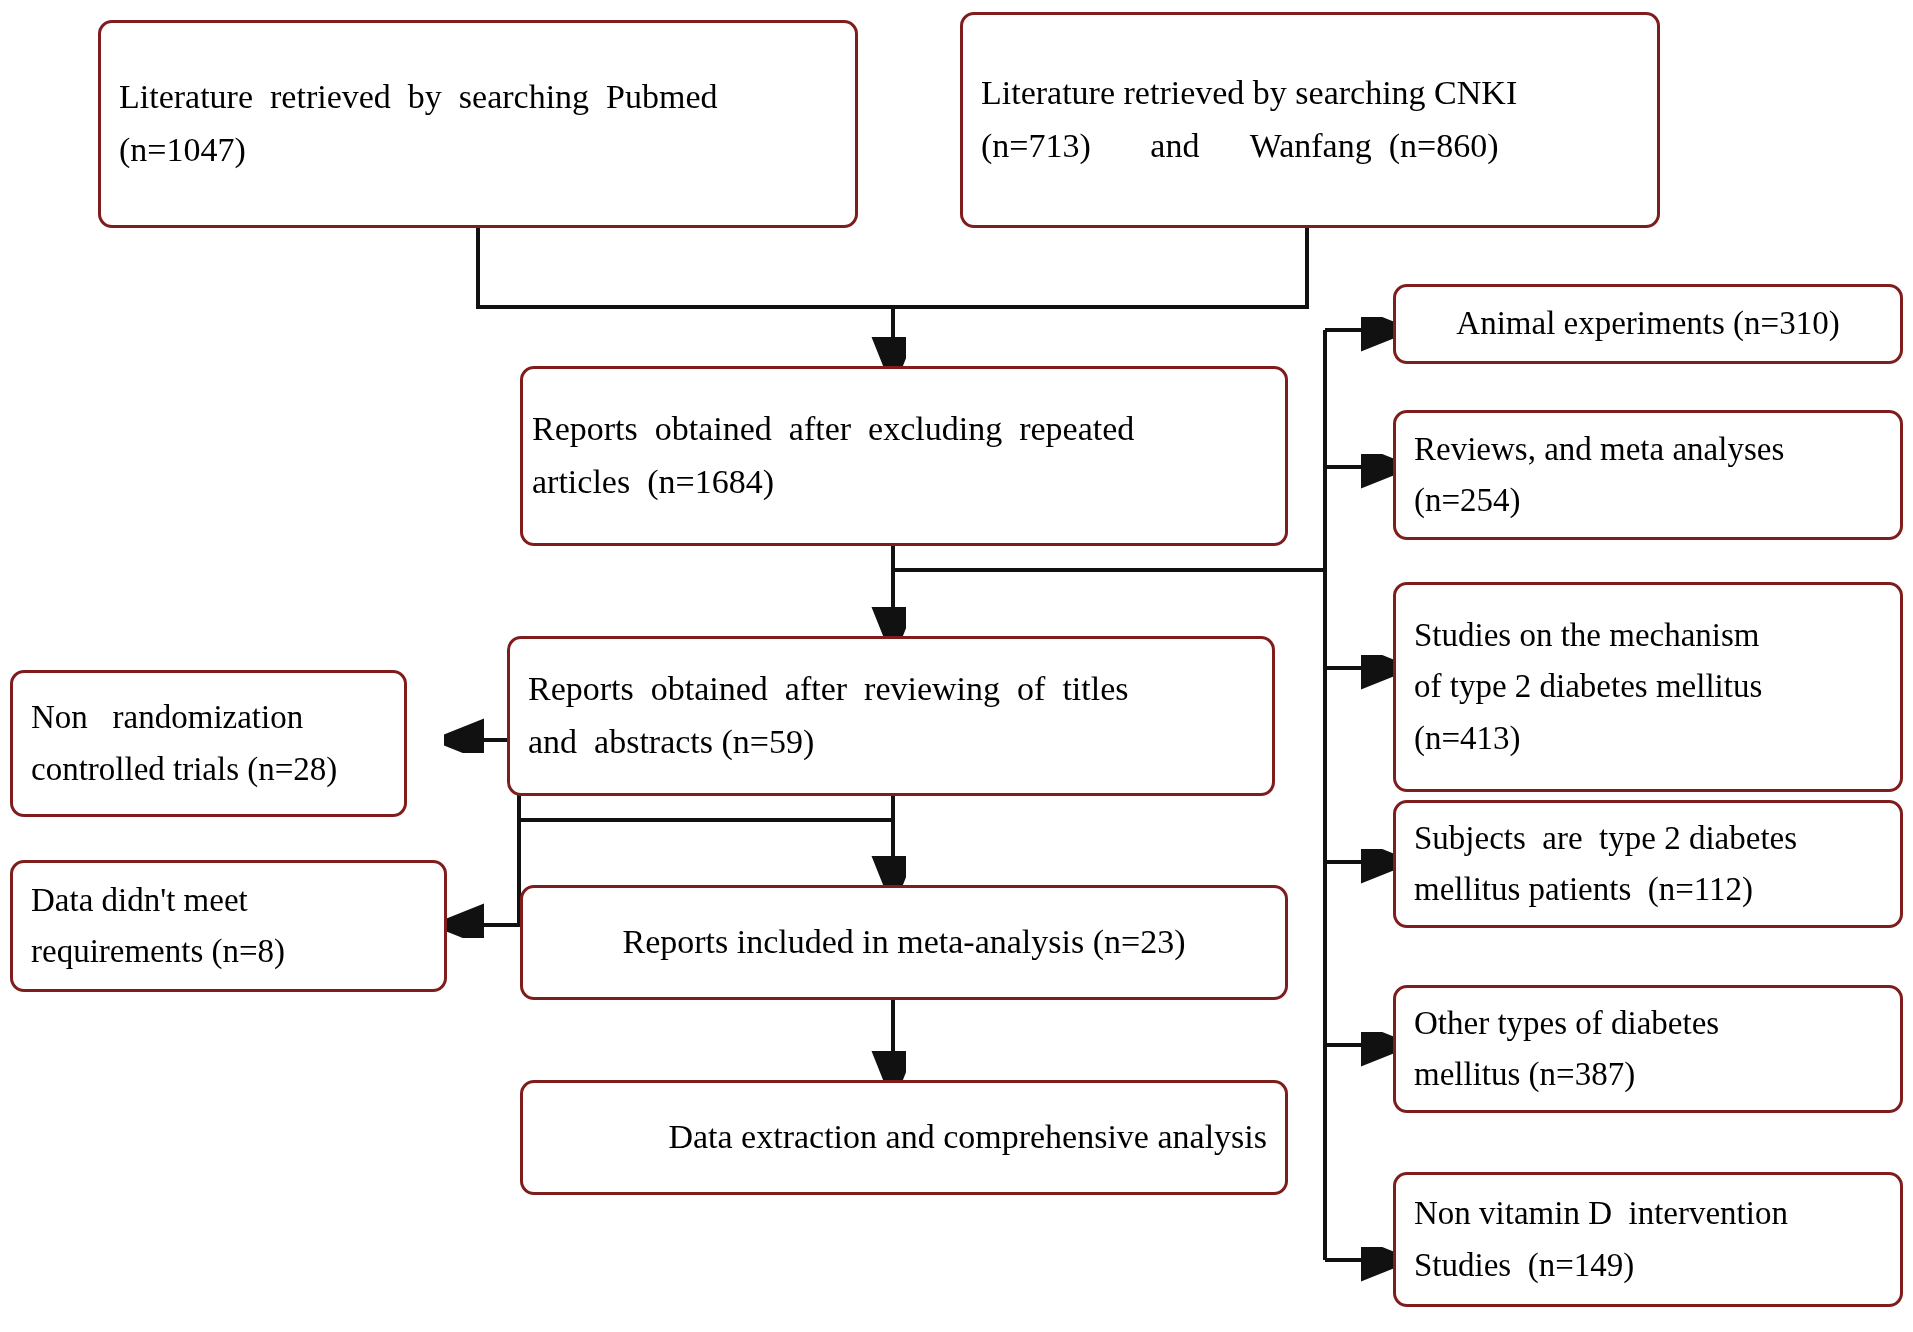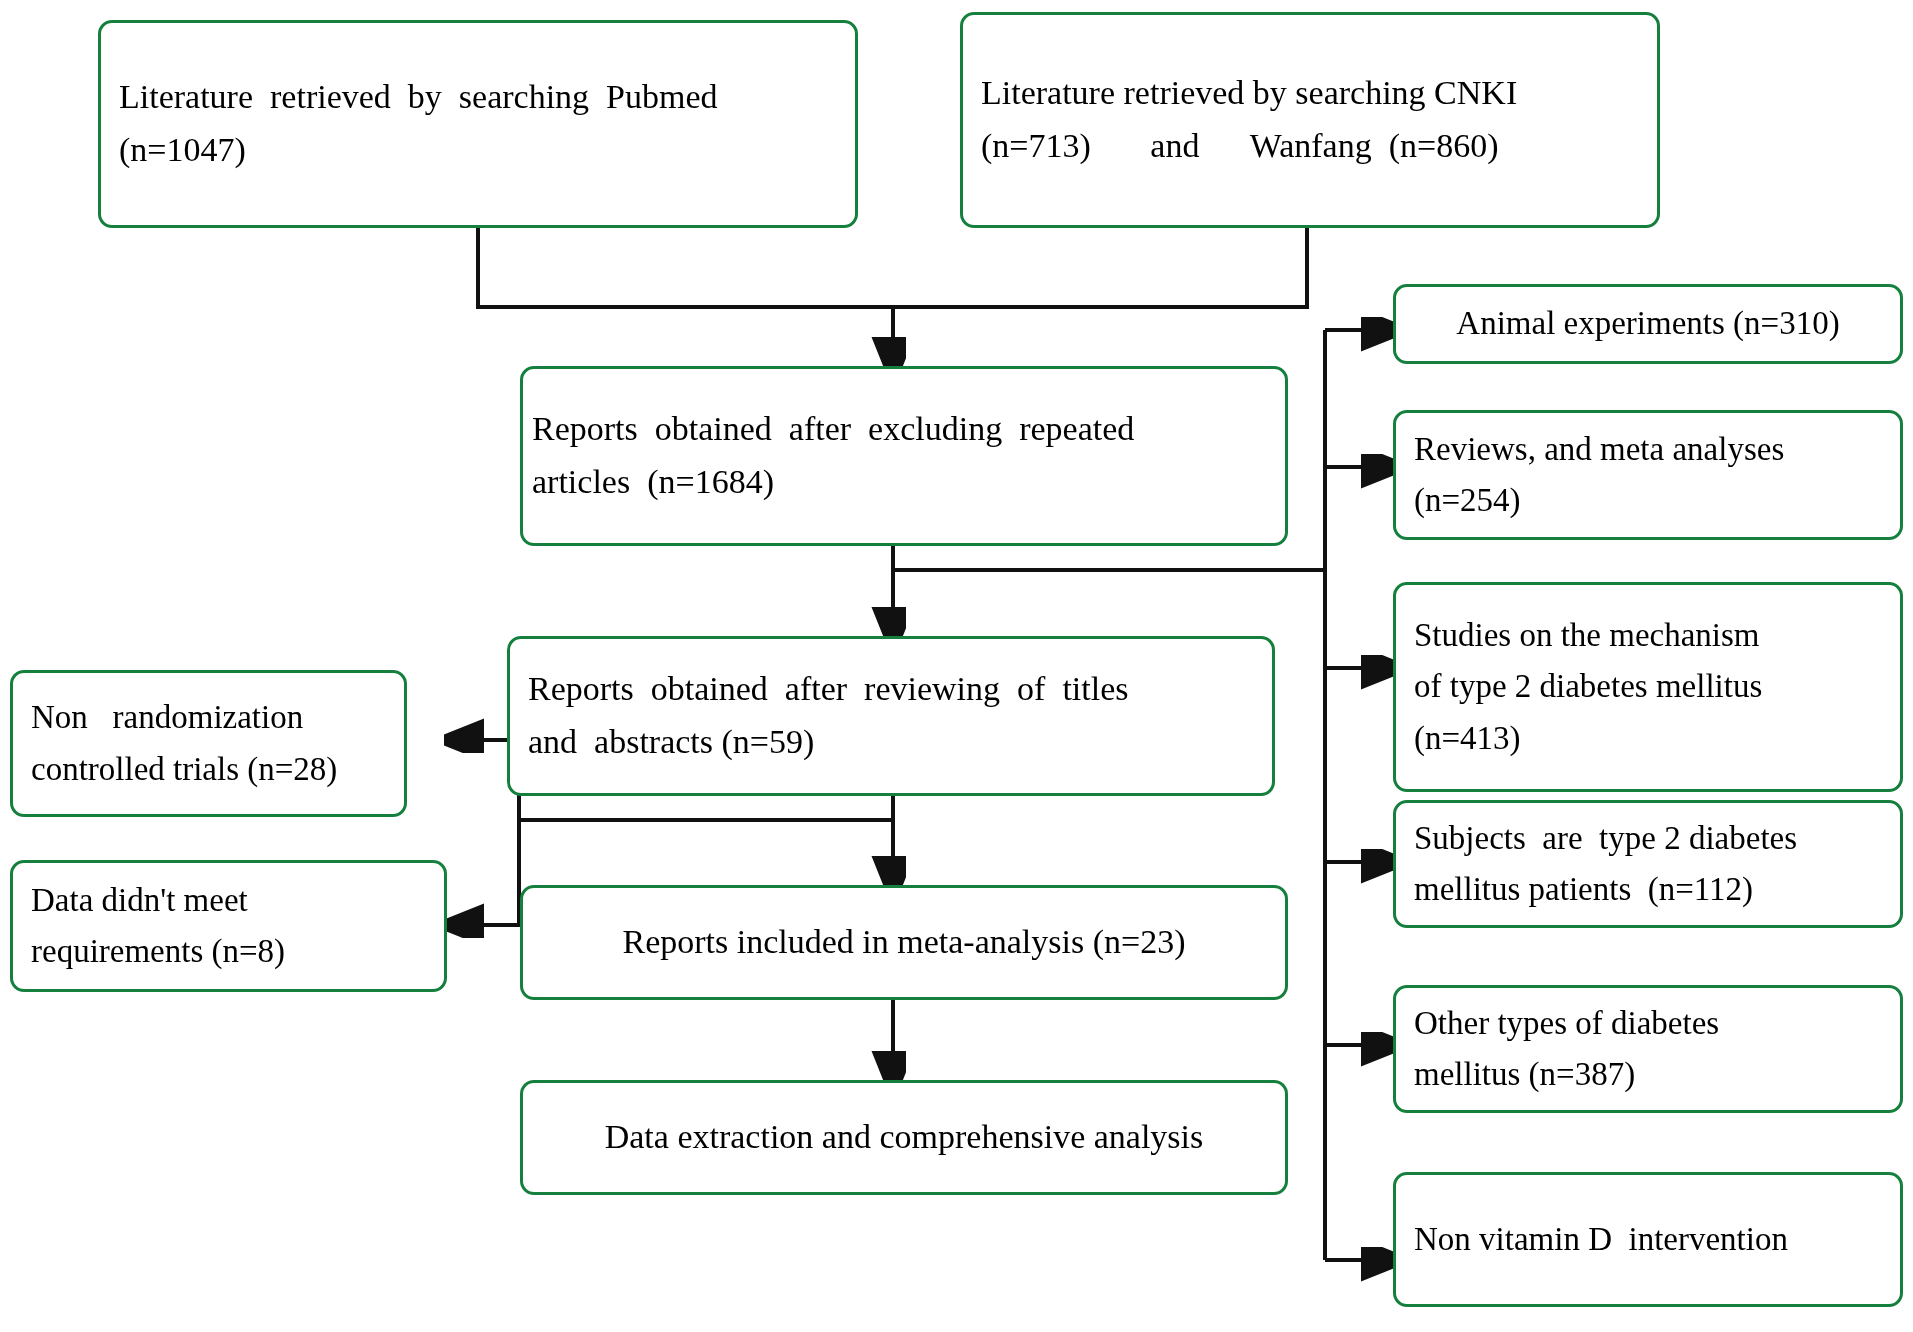--- a/index.html
+++ b/index.html
@@ -14,21 +14,21 @@
   #canvas {
     position: relative;
     width: 1913px;
     height: 1332px;
     background: #ffffff;
     overflow: hidden;
   }
   .box {
     position: absolute;
     box-sizing: border-box;
-    border: 3px solid #15803d;
+    border: 3px solid #7f1d1d;
     border-radius: 14px;
     background: #ffffff;
     padding: 10px 18px;
     display: flex;
     flex-direction: column;
     justify-content: center;
     line-height: 1.55;
   }
   .box .line {
     display: block;
@@ -105,21 +105,21 @@
 
   <div class="box fs-lg" style="left:507px; top:636px; width:768px; height:160px;">
     <span class="line">Reports  obtained  after  reviewing  of  titles</span>
     <span class="line">and  abstracts (n=59)</span>
   </div>
 
   <div class="box fs-lg center-text" style="left:520px; top:885px; width:768px; height:115px;">
     <span class="line">Reports included in meta-analysis (n=23)</span>
   </div>
 
-  <div class="box fs-lg center-text" style="left:520px; top:1080px; width:768px; height:115px;">
+  <div class="box fs-lg center-text" style="left:520px; top:1080px; width:768px; height:115px;align-items:flex-end;">
     <span class="line">Data extraction and comprehensive analysis</span>
   </div>
 
   <div class="box fs-md" style="left:10px; top:670px; width:397px; height:147px;">
     <span class="line">Non   randomization</span>
     <span class="line">controlled trials (n=28)</span>
   </div>
 
   <div class="box fs-md" style="left:10px; top:860px; width:437px; height:132px;">
     <span class="line">Data didn't meet</span>
@@ -146,15 +146,16 @@
     <span class="line">mellitus patients  (n=112)</span>
   </div>
 
   <div class="box fs-md" style="left:1393px; top:985px; width:510px; height:128px;justify-content:flex-end;">
     <span class="line">Other types of diabetes</span>
     <span class="line">mellitus (n=387)</span>
   </div>
 
   <div class="box fs-md" style="left:1393px; top:1172px; width:510px; height:135px;">
     <span class="line">Non vitamin D  intervention</span>
+    <span class="line">Studies  (n=149)</span>
   </div>
 
 </div>
 
 </body></html>

